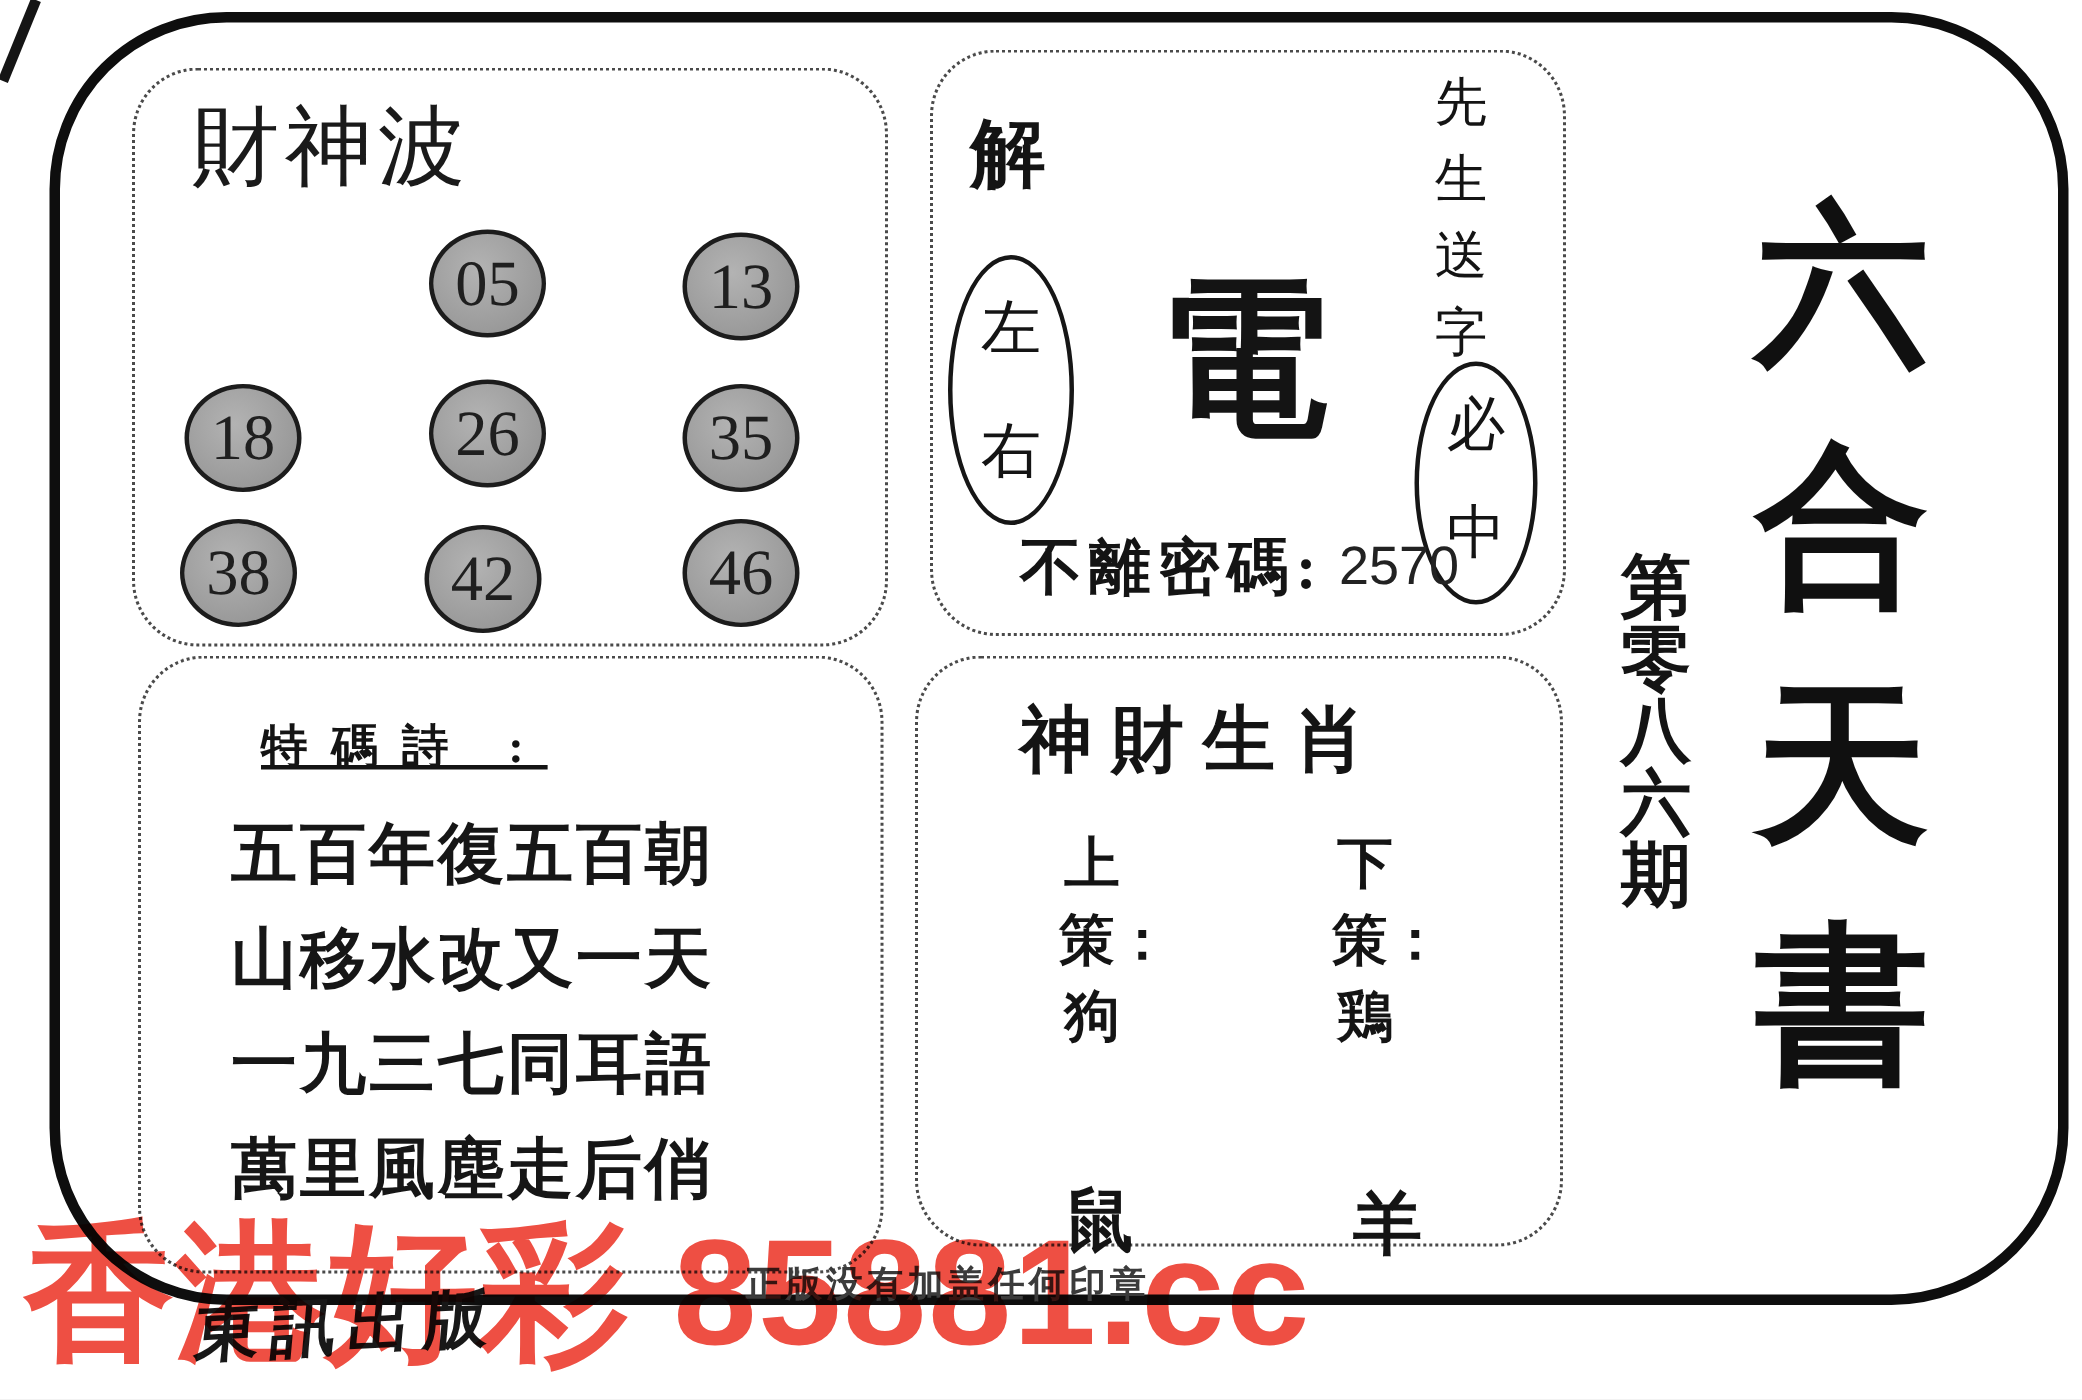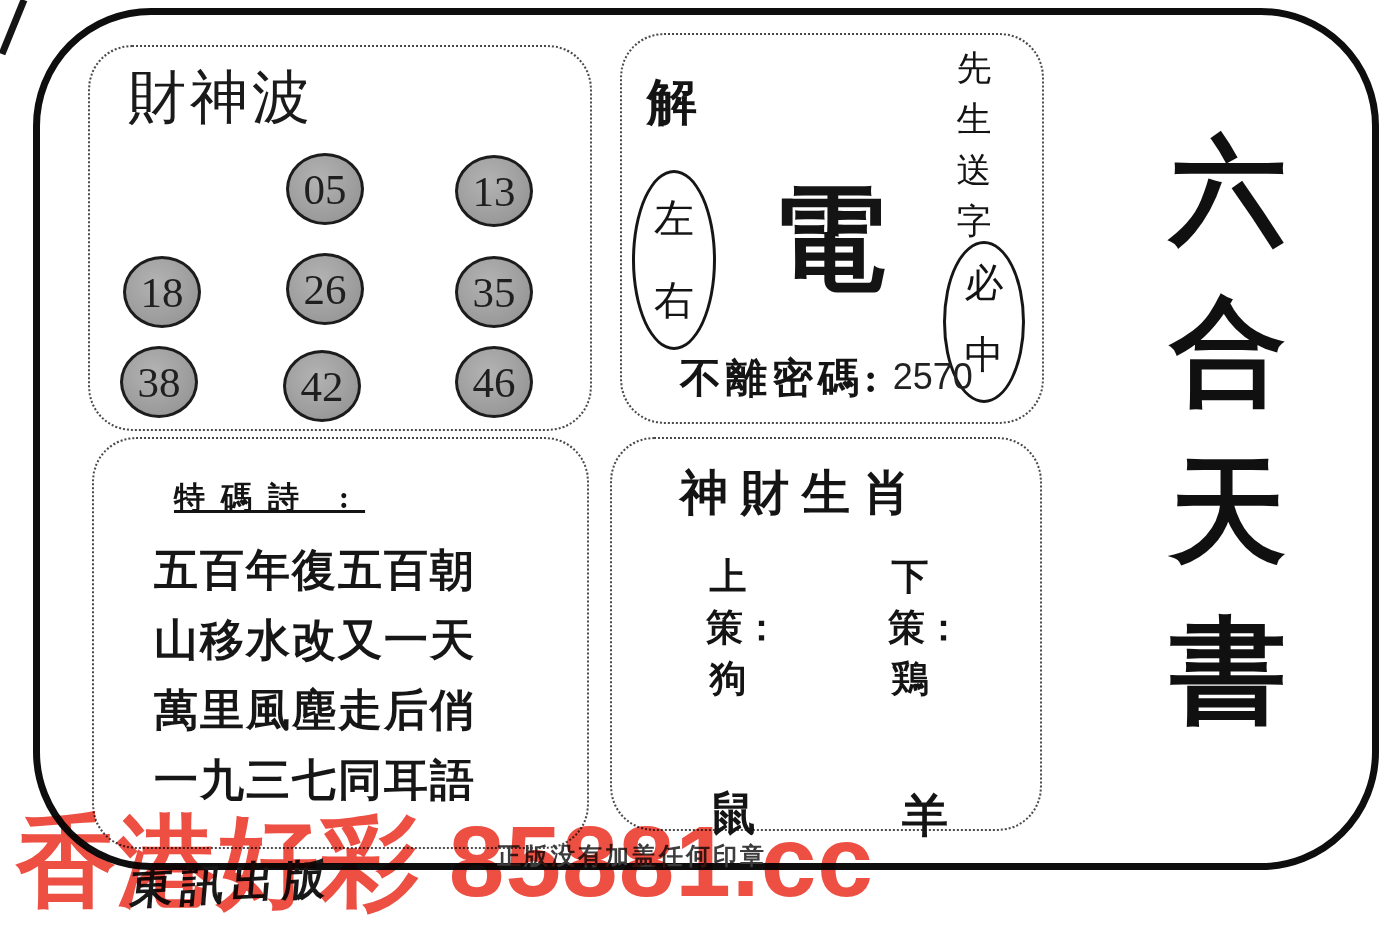--- a/index.html
+++ b/index.html
@@ -124,33 +124,34 @@
       <span class="code-label">不離密碼:</span>
       <span class="code-value">2570</span>
     </div>
   </div>
 
   <div class="panel" id="panel-poem">
     <div class="poem-title">特碼詩 :</div>
     <div class="poem-lines">
       <div>五百年復五百朝</div>
       <div>山移水改又一天</div>
+      <div>一九三七同耳語</div>
       <div>萬里風塵走后俏</div>
-      <div>一九三七同耳語</div>
     </div>
   </div>
 
   <div class="panel" id="panel-shengxiao">
     <div class="sx-title">神財生肖</div>
     <div class="vtext sx-col sx-col-lower">下策：鶏</div>
     <div class="vtext sx-col sx-col-upper">上策：狗</div>
     <div class="sx-bottom sx-rat">鼠</div>
     <div class="sx-bottom sx-goat">羊</div>
   </div>
 
   <div class="vtext main-title">六合天書</div>
+  <div class="vtext issue">第零八六期</div>
 
   <div class="publisher">東訊出版</div>
   <div class="note">正版没有加盖任何印章</div>
 
   <div class="watermark">香港好彩 85881.cc</div>
 
 </div>
 
 </body></html>

